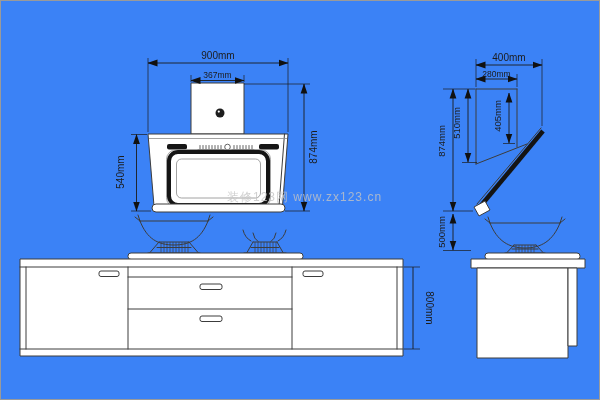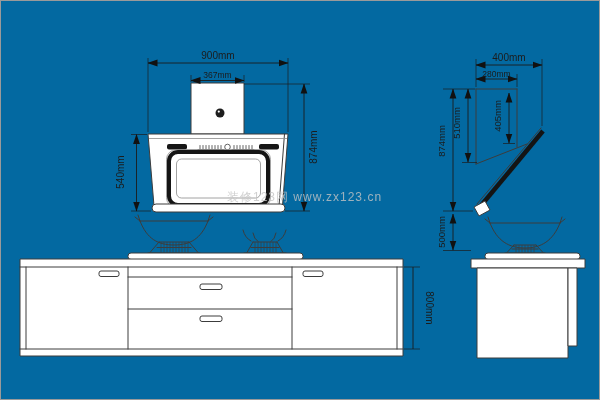--- a/index.html
+++ b/index.html
@@ -1,16 +1,16 @@
 <!DOCTYPE html>
 <html><head>
 <meta charset="utf-8">
 <style>
   html,body{margin:0;padding:0;background:#fff;}
-  .stage{position:relative;width:600px;height:400px;background:#0369a1;border:1px solid #9a9a9a;box-sizing:border-box;overflow:hidden;font-family:"Liberation Sans",sans-serif;}
+  .stage{position:relative;width:600px;height:400px;background:#3b82f6;border:1px solid #9a9a9a;box-sizing:border-box;overflow:hidden;font-family:"Liberation Sans",sans-serif;}
   svg{display:block;}
   .ln{fill:none;stroke:#3c3c3c;stroke-width:1;stroke-linecap:round;stroke-linejoin:round;}
   .fw{fill:#ffffff;stroke:#3c3c3c;stroke-width:1;stroke-linejoin:round;}
   .thin{fill:none;stroke:#8a8a8a;stroke-width:0.8;}
   .dim{fill:none;stroke:#1c1c1c;stroke-width:0.9;marker-start:url(#arr);marker-end:url(#arr);}
   .ext{fill:none;stroke:#1c1c1c;stroke-width:0.7;}
   .dtext{fill:#1c1c1c;font-family:"Liberation Sans",sans-serif;font-size:10px;text-anchor:middle;}
   .dtext-sm{fill:#1c1c1c;font-family:"Liberation Sans",sans-serif;font-size:8.5px;text-anchor:middle;}
   .dtext-v{fill:#1c1c1c;font-family:"Liberation Sans",sans-serif;font-size:9.5px;text-anchor:middle;}
   .wm{fill:#c4c4c4;opacity:0.8;font-family:"Liberation Sans",sans-serif;font-size:12px;letter-spacing:1px;}

